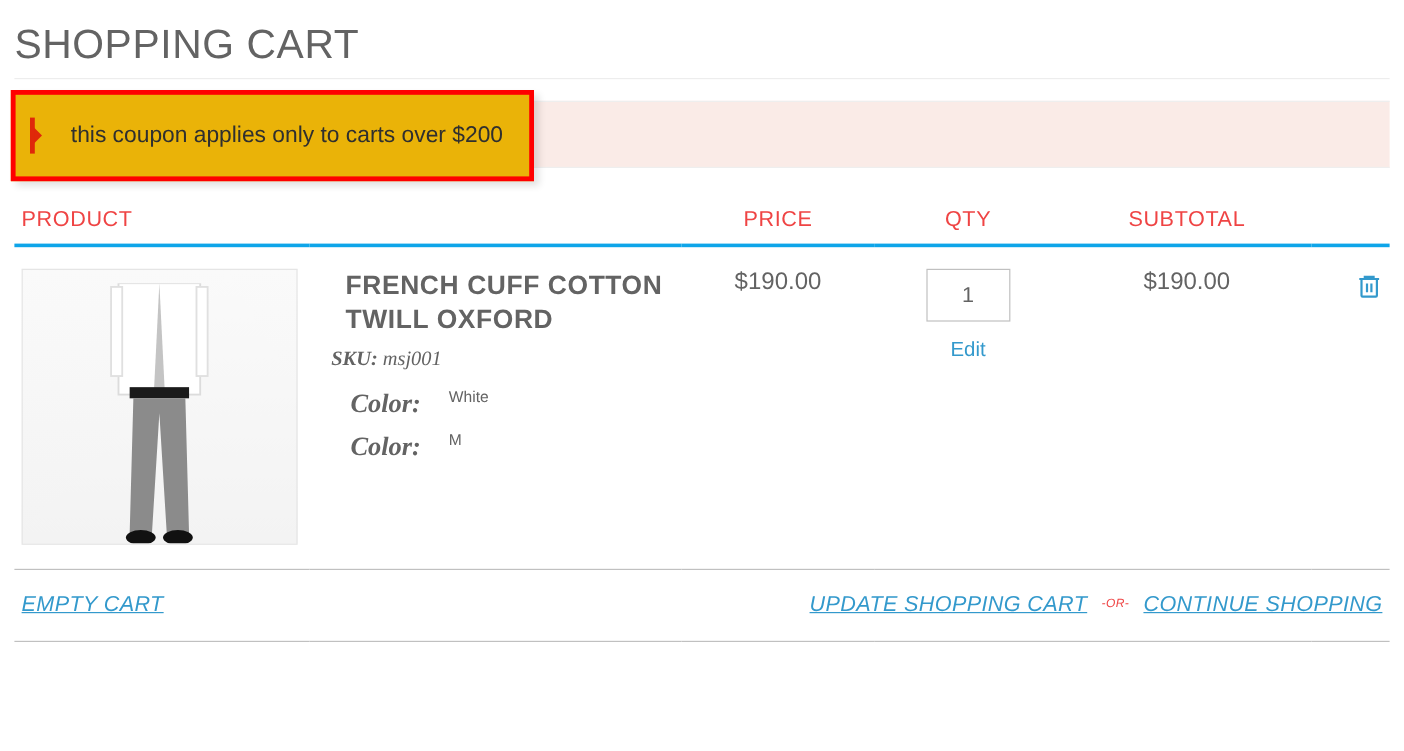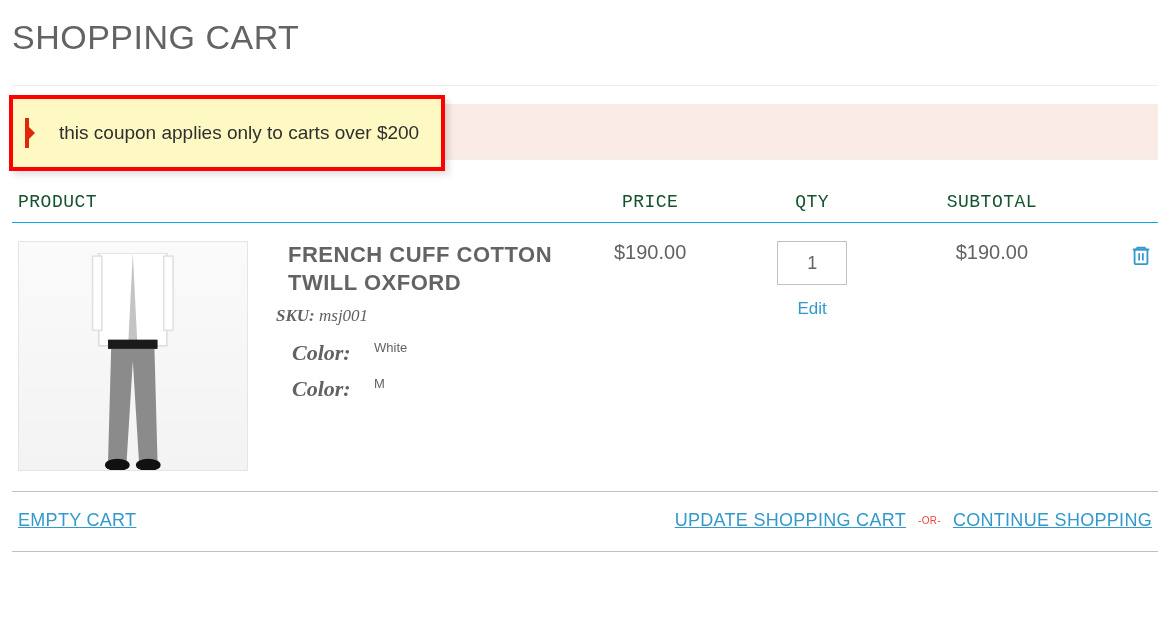--- a/index.html
+++ b/index.html
@@ -8,39 +8,39 @@
     background: #fff;
     padding: 18px 12px;
     width: 1170px;
     color: #636363;
   }
   .page-title {
     font-size: 34px;
     font-weight: 400;
     color: #636363;
     letter-spacing: 0.5px;
-    padding-bottom: 28px;
+    padding-bottom: 8px;
     border-bottom: 1px solid #ededed;
   }
   .msg-wrap {
     margin-top: 18px;
     background: #faebe7;
     border-top: 1px solid #eee;
     border-bottom: 1px solid #eee;
     height: 56px;
     display: flex;
     align-items: center;
     position: relative;
   }
   .msg-box {
     position: absolute;
     left: -3px;
     top: -10px;
     border: 4px solid #ff0000;
-    background: #fef9c3;
+    background: #eab308;
     padding: 0 22px 0 24px;
     height: 76px;
     display: flex;
     align-items: center;
     gap: 12px;
     box-shadow: 4px 4px 6px rgba(0,0,0,0.12);
   }
   .arrow-icon {
     width: 0; height: 0;
     border-top: 10px solid transparent;
@@ -63,25 +63,24 @@
   }
   table.cart {
     width: 100%;
     border-collapse: collapse;
     margin-top: 18px;
   }
   table.cart thead th {
     text-align: left;
     font-weight: 400;
     font-size: 18px;
-    color: #14532d;
+    color: #ef4444;
     padding: 14px 6px 10px 6px;
-    border-bottom: 1px solid #0ea5e9;
+    border-bottom: 3px solid #0ea5e9;
     letter-spacing: 0.5px;
-    font-family: Liberation Mono, monospace;
   }
   table.cart thead th.col-price,
   table.cart thead th.col-qty,
   table.cart thead th.col-subtotal { text-align: center; }
   table.cart tbody td {
     vertical-align: top;
     padding: 18px 6px 20px 6px;
     border-bottom: 1px solid #c0c0c0;
   }
   .product-img {
@@ -148,20 +147,21 @@
   }
   .trash-btn svg { width: 22px; height: 24px; }
   .actions-row td {
     padding: 16px 6px 18px 6px;
     border-bottom: 1px solid #c0c0c0;
   }
   .actions-wrap {
     display: flex;
     align-items: center;
     justify-content: space-between;
+    font-style: italic;
   }
   .link-btn {
     font-size: 18px;
     color: #3399cc;
     text-decoration: underline;
     cursor: pointer;
     letter-spacing: 0.3px;
   }
   .right-actions {
     display: flex;

